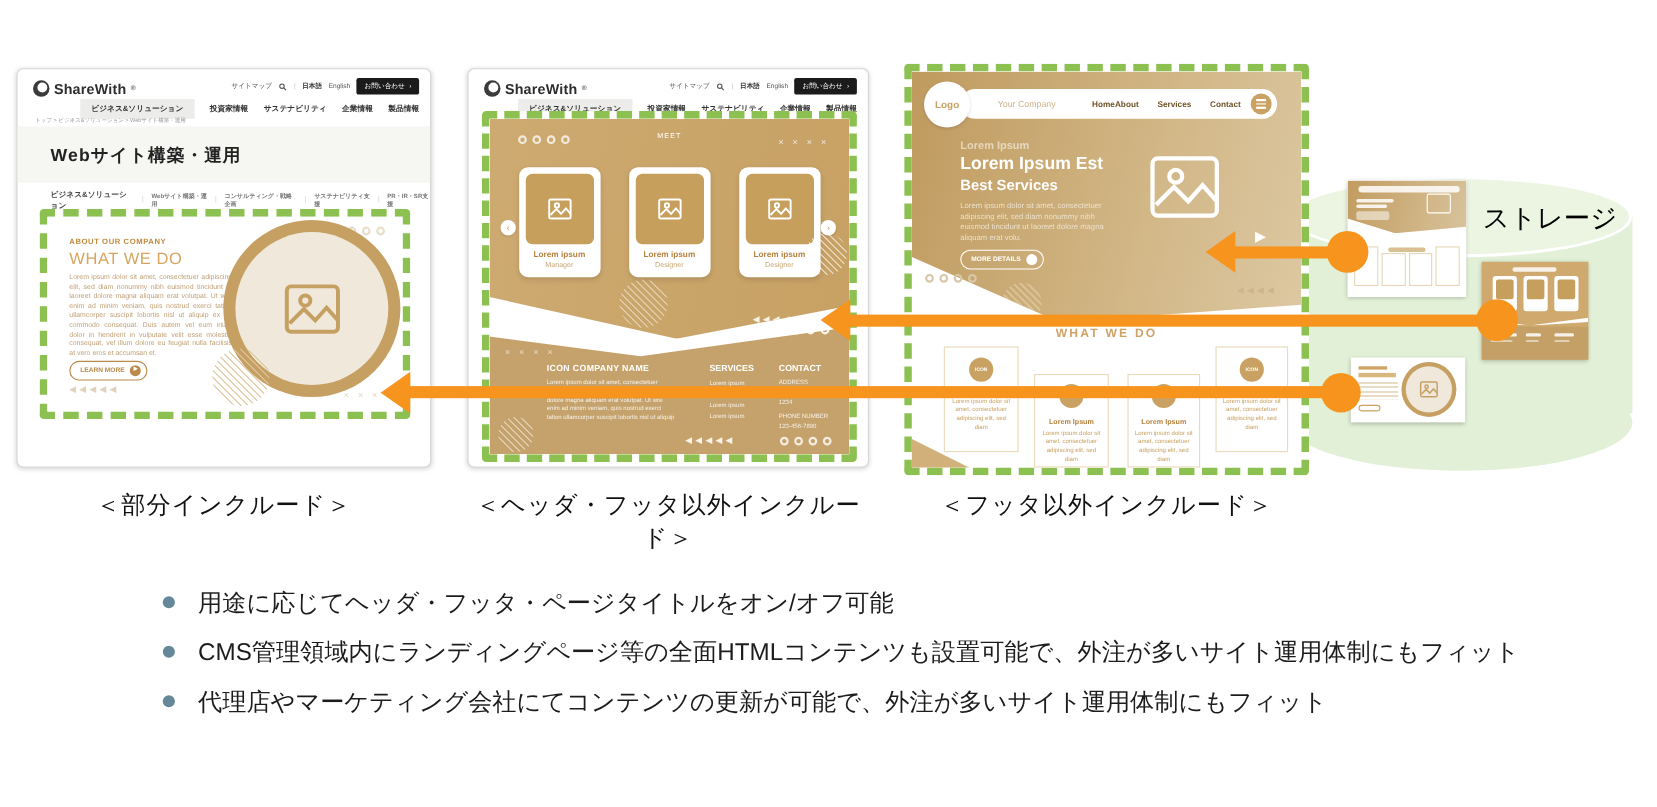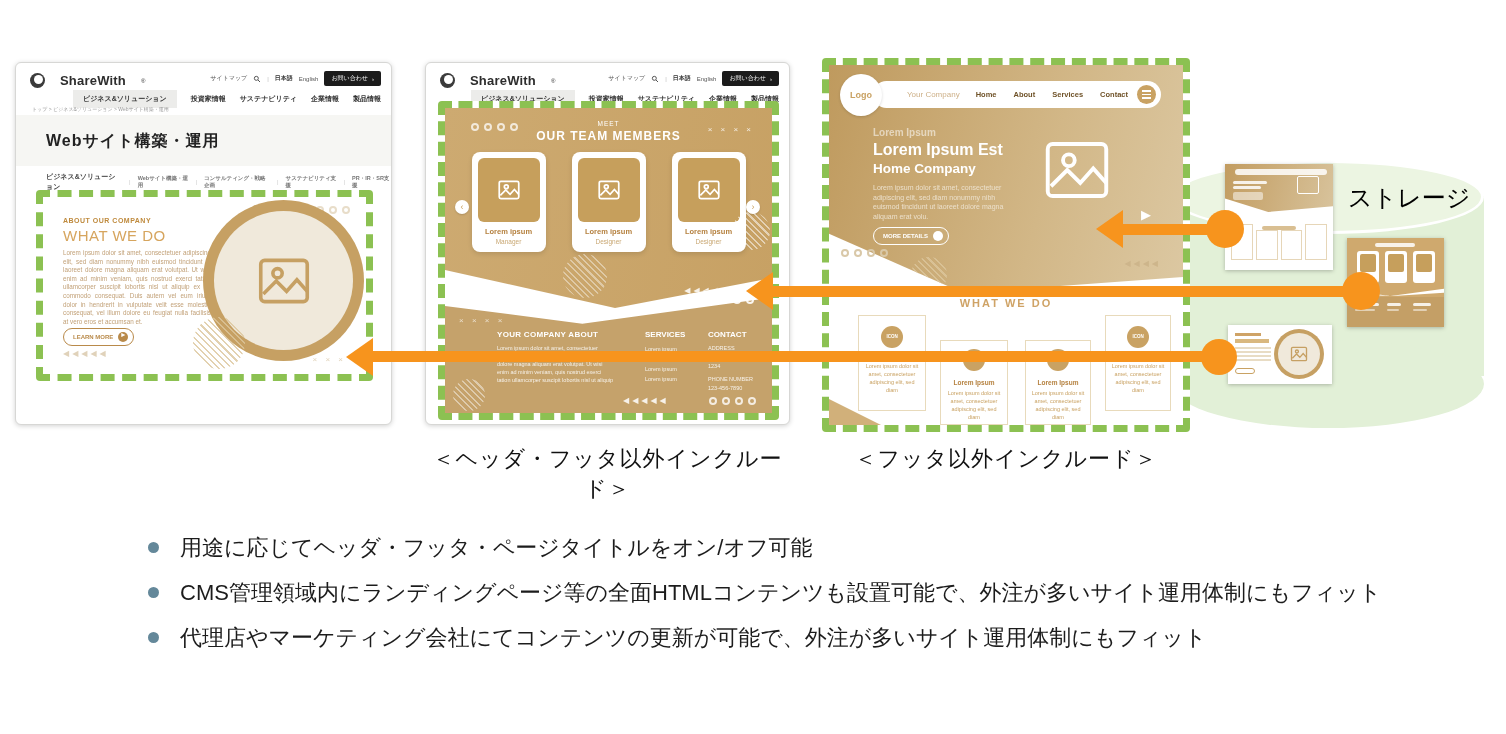--- a/index.html
+++ b/index.html
@@ -2,21 +2,21 @@
 <html><head>
 <meta charset="utf-8">
 <style>
   * { margin:0; padding:0; box-sizing:border-box; }
   body { font-family:"Liberation Sans","DejaVu Sans",sans-serif; background:#fff; }
   .canvas { position:relative; width:1506px; height:734px; background:#fff; overflow:hidden; }
 
   
   .card { position:absolute; background:#fff; border:1px solid #d7d7d5; border-radius:6px;
           box-shadow:0 1px 5px rgba(0,0,0,.18); }
-  .swlogo { position:absolute; display:flex; align-items:center; gap:15px; }
+  .swlogo { position:absolute; display:flex; align-items:center; gap:4px; }
   .swlogo-ic { width:15px; height:15px; border-radius:50%; background:#3b3b3b; position:relative; display:inline-block; }
   .swlogo-ic::after { content:""; position:absolute; left:4px; top:2px; width:9px; height:9px; border-radius:50%; background:#fff; }
   .swlogo-tx { font-size:13px; font-weight:bold; color:#2d2d2d; letter-spacing:.2px; }
   .swlogo-r { font-size:6px; color:#2d2d2d; vertical-align:top; }
   .util { position:absolute; display:flex; align-items:center; gap:6px; font-size:6px; color:#555; }
   .util .sep { color:#bbb; }
   .util-btn { background:#1b1b1b; color:#fff; font-size:6px; padding:3px 7px; border-radius:2px; display:flex; gap:4px; align-items:center; }
   .mainnav { position:absolute; display:flex; align-items:center; gap:14px; font-size:7px; font-weight:bold; color:#333; }
   .mainnav .active { background:#ececea; padding:4px 10px; }
   .crumb { position:absolute; font-size:5px; color:#999; }
@@ -188,21 +188,20 @@
 
       <div style="position:absolute; inset:0 0 auto 0; height:200px; background:linear-gradient(100deg,#cdaa71,#c7a164);
                   clip-path:polygon(0 0,100% 0,100% 85%,52% 100%,0 81%);">
         <div class="dots" style="left:26px; top:15px; color:rgba(255,255,255,.75);">
             <i></i>
             <i></i>
             <i></i>
             <i></i>
           </div>
         <div style="position:absolute; left:0; right:0; top:12px; text-align:center; font-size:6.5px; color:#fff; letter-spacing:1px;">MEET</div>
-        <div style="position:absolute; left:0; right:0; top:21px; text-align:center; font-size:12px; font-weight:bold; color:#fff; letter-spacing:1px;">OUR TEAM MEMBERS</div>
         <div class="glyphrow" style="right:18px; top:17px; color:rgba(255,255,255,.8);">×  ×  ×  ×</div>
         <div style="position:absolute; left:0; right:0; top:44px; display:flex; justify-content:center; gap:26px;">
           <div class="teamcard">
             <div class="teamimg">
                 <svg width="26" height="26" viewBox="0 0 24 24" fill="none" stroke="currentColor" stroke-width="1.6">
                   <rect x="3" y="4" width="18" height="16" rx="1.5"></rect>
                   <circle cx="9.5" cy="9" r="1.8"></circle>
                   <path d="M4 17l5-5 4 4 4-4.5 4 4.5"></path>
                 </svg>
               </div>
@@ -242,21 +241,21 @@
           <i></i>
           <i></i>
           <i></i>
           <i></i>
         </div>
 
       <div style="position:absolute; left:0; right:0; bottom:0; height:119px; background:#c5a26b;
                   clip-path:polygon(0 10%,42% 25%,100% 3%,100% 100%,0 100%);">
         <div class="glyphrow" style="left:14px; top:22px; color:rgba(255,255,255,.65);">×  ×  ×  ×</div>
         <div style="position:absolute; left:52px; top:36px; width:118px;">
-          <div style="font-size:8px; font-weight:bold; color:#fff; letter-spacing:.3px;">YOUR COMPANY ABOUT</div>
+          <div style="font-size:8px; font-weight:bold; color:#fff; letter-spacing:.3px;">ICON COMPANY NAME</div>
           <div style="font-size:5.5px; line-height:8px; color:rgba(255,255,255,.85); margin-top:5px;">Lorem ipsum dolor sit amet, consectetuer adipiscing elit, sed diam tincidunt ut laoreet dolore magna aliquam erat volutpat. Ut wisi enim ad minim veniam, quis nostrud exerci tation ullamcorper suscipit lobortis nisl ut aliquip</div>
         </div>
         <div style="position:absolute; left:200px; top:36px;">
           <div style="font-size:8px; font-weight:bold; color:#fff;">SERVICES</div>
           <div style="font-size:5.5px; line-height:10px; color:rgba(255,255,255,.85); margin-top:5px;">
             <div>Lorem ipsum</div>
             <div>Lorem ipsum</div>
             <div>Lorem ipsum</div>
             <div>Lorem ipsum</div>
           </div>
@@ -282,34 +281,34 @@
     </div>
   </div>
 
   <div class="gbox" id="m3" style="left:822px; top:58px; width:368px; height:374px; z-index:2;">
 
     <div style="position:absolute; inset:0 0 auto 0; height:228px; background:linear-gradient(105deg,#bf9a5e 0%,#d2b787 60%,#dcc8a2 100%);
                 clip-path:polygon(0 0,100% 0,100% 93%,38% 100%,0 74%);">
       <div style="position:absolute; left:44px; right:22px; top:16px; height:27px; background:#fff; border-radius:14px; display:flex; align-items:center; padding:0 5px 0 34px;">
         <span style="font-size:8px; color:#cdb088;">Your Company</span>
         <span style="flex:1;"></span>
-        <span style="font-size:7.5px; font-weight:bold; color:#6f5228; margin-right:17px;">Home</span>
+        <span style="font-size:7.5px; font-weight:bold; color:#6f5228; ">Home</span>
         <span style="font-size:7.5px; font-weight:bold; color:#6f5228; margin-right:17px;">About</span>
         <span style="font-size:7.5px; font-weight:bold; color:#6f5228; margin-right:17px;">Services</span>
         <span style="font-size:7.5px; font-weight:bold; color:#6f5228; margin-right:9px;">Contact</span>
         <span style="width:19px; height:19px; border-radius:50%; background:#c9a263; display:flex; flex-direction:column; align-items:center; justify-content:center; gap:2px;">
           <i style="width:9px; height:1.5px; background:#fff;"></i>
             <i style="width:9px; height:1.5px; background:#fff;"></i>
             <i style="width:9px; height:1.5px; background:#fff;"></i>
         </span>
       </div>
       <div style="position:absolute; left:11px; top:9px; width:42px; height:42px; border-radius:50%; background:#fff; box-shadow:0 1px 3px rgba(0,0,0,.15); display:flex; align-items:center; justify-content:center; font-size:9px; font-weight:bold; color:#c9a263;">Logo</div>
       <div style="position:absolute; left:44px; top:62px; font-size:10px; color:rgba(255,255,255,.55); font-weight:bold;">Lorem Ipsum</div>
       <div style="position:absolute; left:44px; top:76px; font-size:16px; font-weight:bold; color:#fff;">Lorem Ipsum Est</div>
-      <div style="position:absolute; left:44px; top:96px; font-size:13.5px; font-weight:bold; color:#fff;">Home Company</div>
+      <div style="position:absolute; left:44px; top:96px; font-size:13.5px; font-weight:bold; color:#fff;">Best Services</div>
       <div style="position:absolute; left:44px; top:118px; width:150px; font-size:7px; line-height:9.5px; color:#ece0cb;">Lorem ipsum dolor sit amet, consectetuer adipiscing elit, sed diam nonummy nibh euismod tincidunt ut laoreet dolore magna aliquam erat volu.</div>
       <div class="pill" style="position:absolute; left:44px; top:162px; color:#fff;">
         <span>MORE DETAILS</span>
           <span class="pc"></span>
       </div>
       <div style="position:absolute; right:66px; top:66px; color:#fff;">
         <svg width="80" height="78" viewBox="0 0 24 24" fill="none" stroke="currentColor" stroke-width="1.2">
             <rect x="3" y="4" width="18" height="16" rx="1.5"></rect>
             <circle cx="9.5" cy="9" r="1.8"></circle>
             <path d="M4 17l5-5 4 4 4-4.5 4 4.5"></path>
@@ -417,20 +416,21 @@
   <div class="ohead" style="left:1096px; top:210px;"></div>
 
   <div class="odot" style="left:1342px; top:272px; width:38px; height:38px;"></div>
   <div class="oline" style="left:770px; top:286px; width:592px;"></div>
   <div class="ohead" style="left:746px; top:272px;"></div>
 
   <div class="odot" style="left:1201px; top:339px; width:36px; height:36px;"></div>
   <div class="oline" style="left:370px; top:351px; width:849px;"></div>
   <div class="ohead" style="left:346px; top:338px;"></div>
 
+  <div class="caption" style="left:15px; width:377px; top:444px;">＜部分インクルード＞</div>
   <div class="caption" style="left:425px; width:365px; top:444px;text-align:center;">＜ヘッダ・フッタ以外インクルード＞</div>
   <div class="caption" style="left:822px; width:368px; top:444px;">＜フッタ以外インクルード＞</div>
 
   <div class="bullets">
     <div class="bi">
       <span class="bd"></span>
       <span class="bt">用途に応じてヘッダ・フッタ・ページタイトルをオン/オフ可能</span>
     </div>
     <div class="bi">
       <span class="bd"></span>

